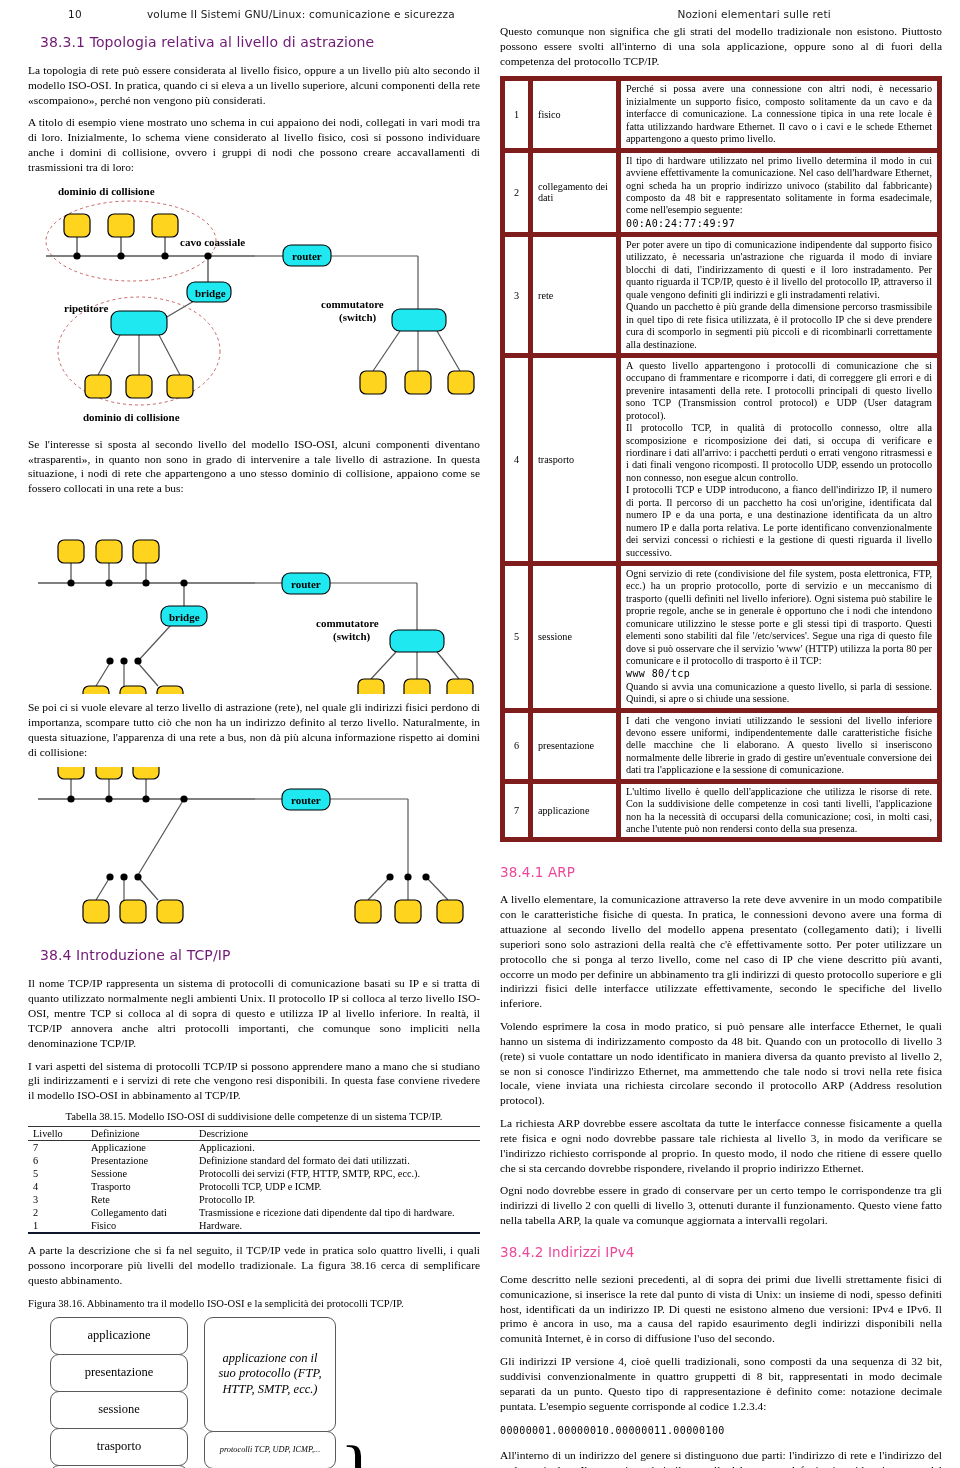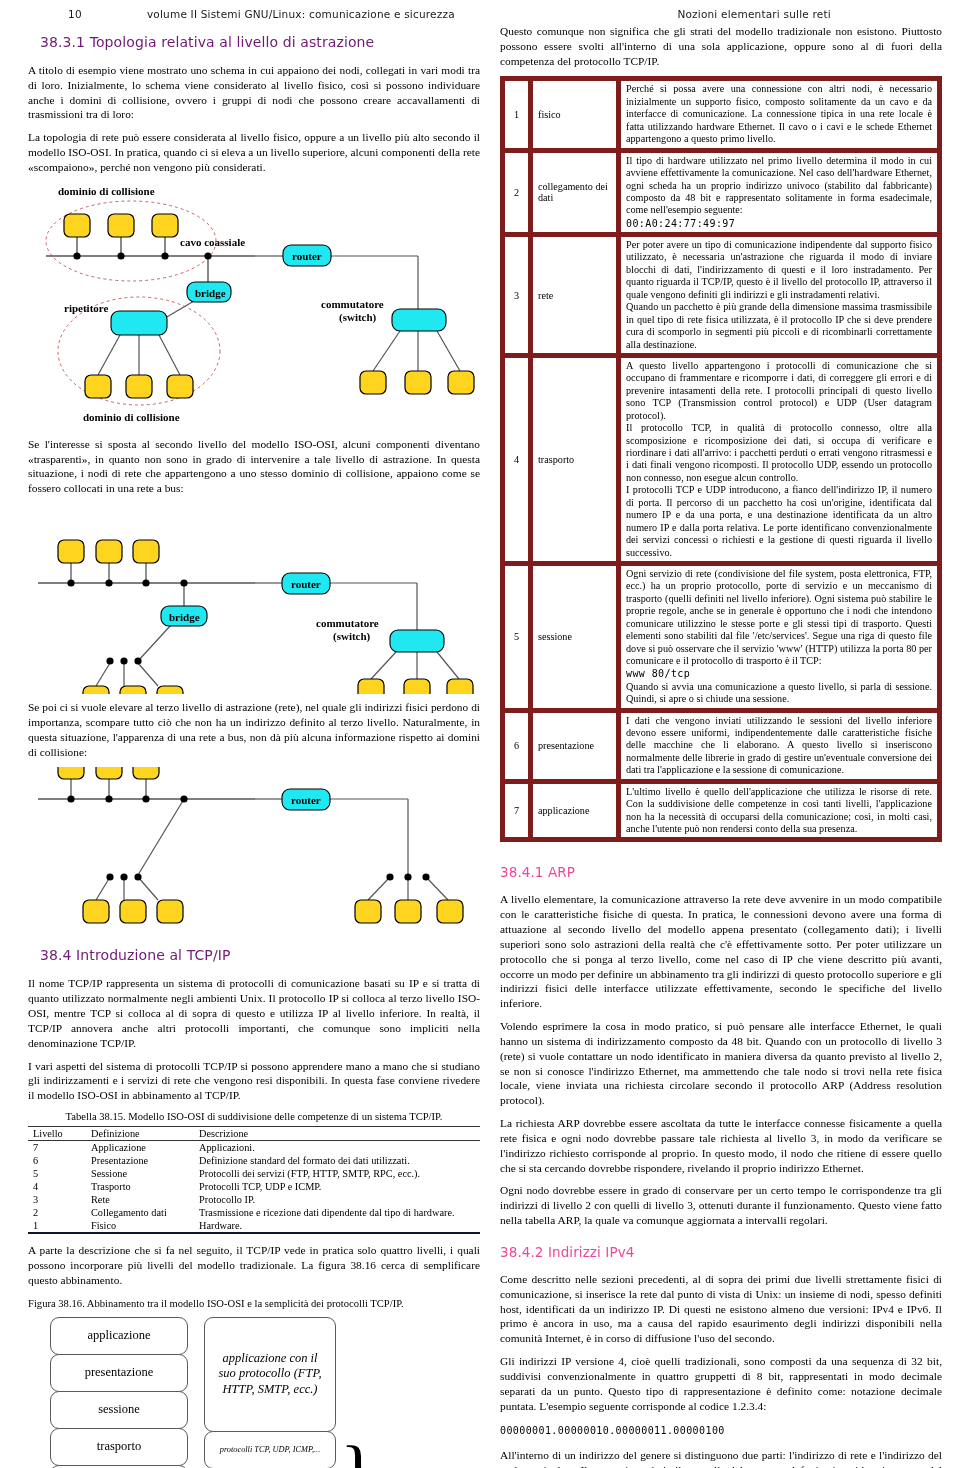--- a/index.html
+++ b/index.html
@@ -114,22 +114,22 @@
   </div>
   <div class="runhead runhead-right">
     <span class="rh-title">Nozioni elementari sulle reti</span>
     <span class="folio">11</span>
   </div>
 
   <div class="col col-left">
 
     <h2 class="sec">38.3.1 Topologia relativa al livello di astrazione</h2>
 
+    <p class="body">La topologia di rete può essere considerata al livello fisico, oppure a un livello più alto secondo il modello ISO-OSI. In pratica, quando ci si eleva a un livello superiore, alcuni componenti della rete «scompaiono», perché non vengono più considerati.</p>
     <p class="body">A titolo di esempio viene mostrato uno schema in cui appaiono dei nodi, collegati in vari modi tra di loro. Inizialmente, lo schema viene considerato al livello fisico, così si possono individuare anche i domini di collisione, ovvero i gruppi di nodi che possono creare accavallamenti di trasmissioni tra di loro:</p>
-    <p class="body">La topologia di rete può essere considerata al livello fisico, oppure a un livello più alto secondo il modello ISO-OSI. In pratica, quando ci si eleva a un livello superiore, alcuni componenti della rete «scompaiono», perché non vengono più considerati.</p>
 
     <div class="diagram">
       <svg width="452" height="248" viewBox="0 0 452 248">
 
         <ellipse cx="103" cy="58" rx="85" ry="40" fill="none" stroke="#C86464" stroke-width="1" stroke-dasharray="3,3"></ellipse>
 
         <ellipse cx="111" cy="168" rx="81" ry="54" fill="none" stroke="#C86464" stroke-width="1" stroke-dasharray="3,3"></ellipse>
 
         <line x1="18" y1="73" x2="227" y2="73" stroke="#555" stroke-width="1.6"></line>
 
@@ -389,21 +389,21 @@
           <td class="desc">
             <span>Il tipo di hardware utilizzato nel primo livello determina il modo in cui avviene effettivamente la comunicazione. Nel caso dell'hardware Ethernet, ogni scheda ha un proprio indirizzo univoco (stabilito dal fabbricante) composto da 48 bit e rappresentato solitamente in forma esadecimale, come nell'esempio seguente:</span>
             <div class="mono" style="margin-top:1px">00:A0:24:77:49:97</div>
           </td>
         </tr>
         <tr>
           <td class="lv-num">3</td>
           <td class="lv-name">rete</td>
           <td class="desc">
             <span>Per poter avere un tipo di comunicazione indipendente dal supporto fisico utilizzato, è necessaria un'astrazione che riguarda il modo di inviare blocchi di dati, l'indirizzamento di questi e il loro instradamento. Per quanto riguarda il TCP/IP, questo è il livello del protocollo IP, attraverso il quale vengono definiti gli indirizzi e gli instradamenti relativi.</span>
-            <div>Quando un pacchetto è più grande della dimensione massima trasmissibile in quel tipo di rete fisica utilizzata, è il protocollo IP che si deve prendere cura di scomporlo in segmenti più piccoli e di ricombinarli correttamente alla destinazione.</div>
+            <div>Quando un pacchetto è più grande della dimensione percorso trasmissibile in quel tipo di rete fisica utilizzata, è il protocollo IP che si deve prendere cura di scomporlo in segmenti più piccoli e di ricombinarli correttamente alla destinazione.</div>
           </td>
         </tr>
         <tr>
           <td class="lv-num">4</td>
           <td class="lv-name">trasporto</td>
           <td class="desc">
             <span>A questo livello appartengono i protocolli di comunicazione che si occupano di frammentare e ricomporre i dati, di correggere gli errori e di prevenire intasamenti della rete. I protocolli principali di questo livello sono TCP (Transmission control protocol) e UDP (User datagram protocol).</span>
             <div>Il protocollo TCP, in qualità di protocollo connesso, oltre alla scomposizione e ricomposizione dei dati, si occupa di verificare e riordinare i dati all'arrivo: i pacchetti perduti o errati vengono ritrasmessi e i dati finali vengono ricomposti. Il protocollo UDP, essendo un protocollo non connesso, non esegue alcun controllo.</div>
             <div>I protocolli TCP e UDP introducono, a fianco dell'indirizzo IP, il numero di porta. Il percorso di un pacchetto ha così un'origine, identificata dal numero IP e da una porta, e una destinazione identificata da un altro numero IP e dalla porta relativa. Le porte identificano convenzionalmente dei servizi concessi o richiesti e la gestione di questi riguarda il livello successivo.</div>
           </td>

